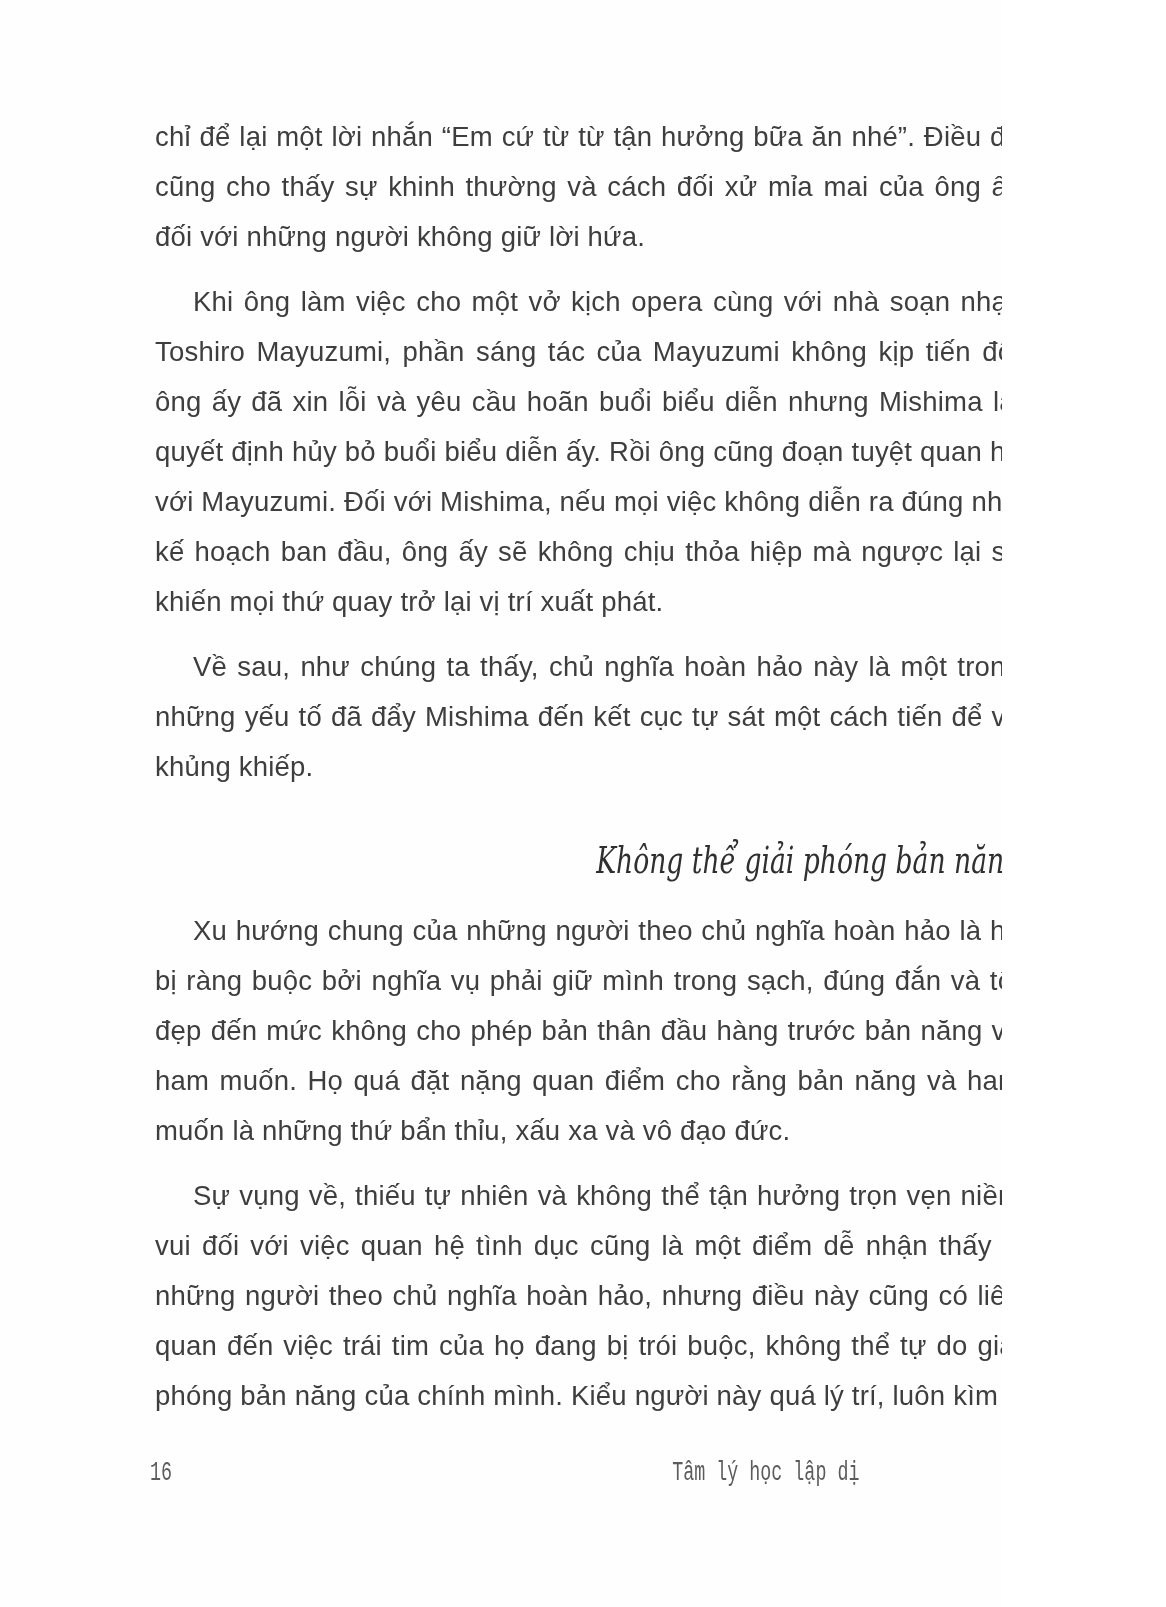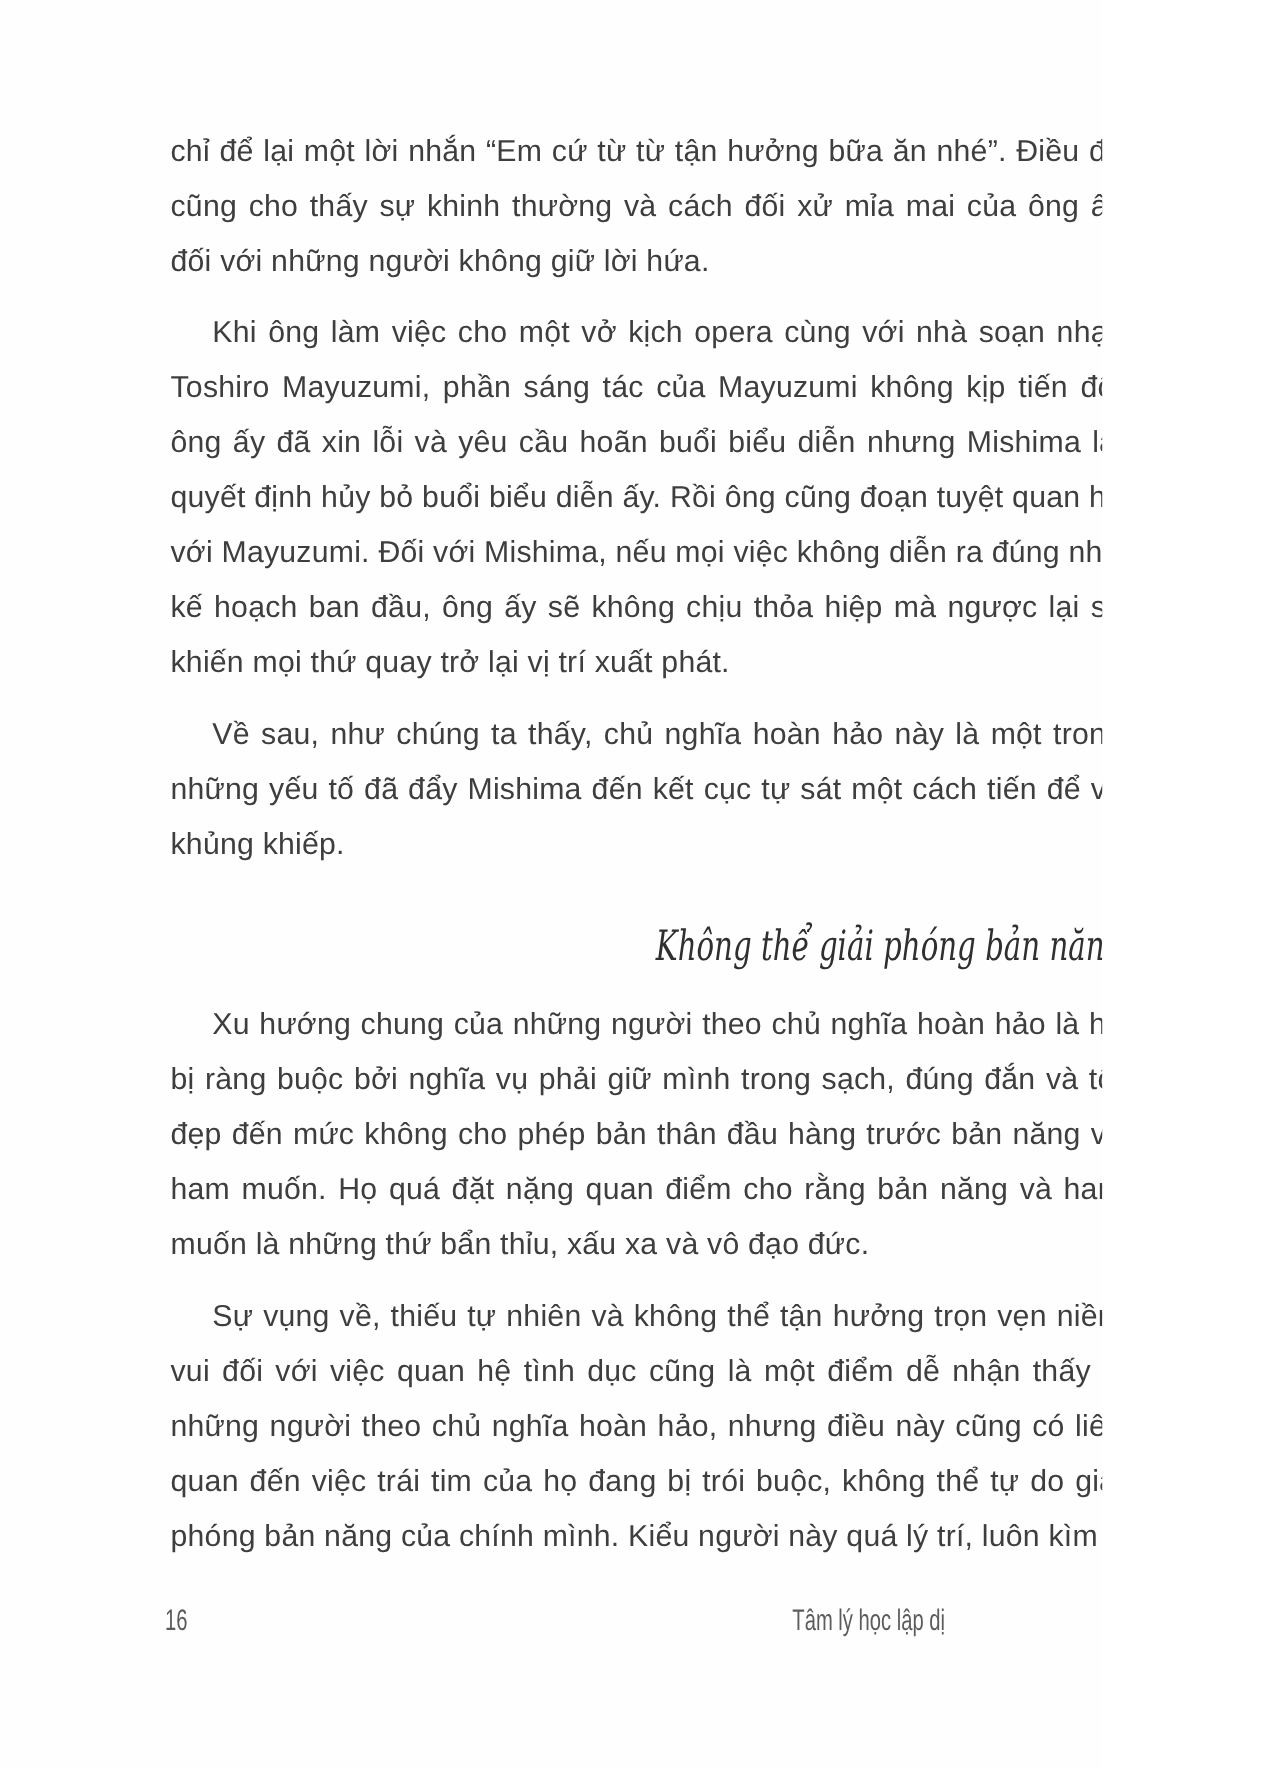--- a/index.html
+++ b/index.html
@@ -50,21 +50,21 @@
     white-space: nowrap;
   }
   .footer {
     position: absolute;
     top: 1458px;
     left: 150px;
     right: 143px;
     display: flex;
     justify-content: space-between;
     align-items: center;
-    font-family: Liberation Sans, sans-serif;
+    font-family: Liberation Mono, monospace;
     font-size: 27px;
     color: #5c5c5c;
   }
   .footer .condense-left {
     display: inline-block;
     transform: scaleX(0.68);
     transform-origin: 0 50%;
     white-space: nowrap;
   }
   .footer .condense-right {

